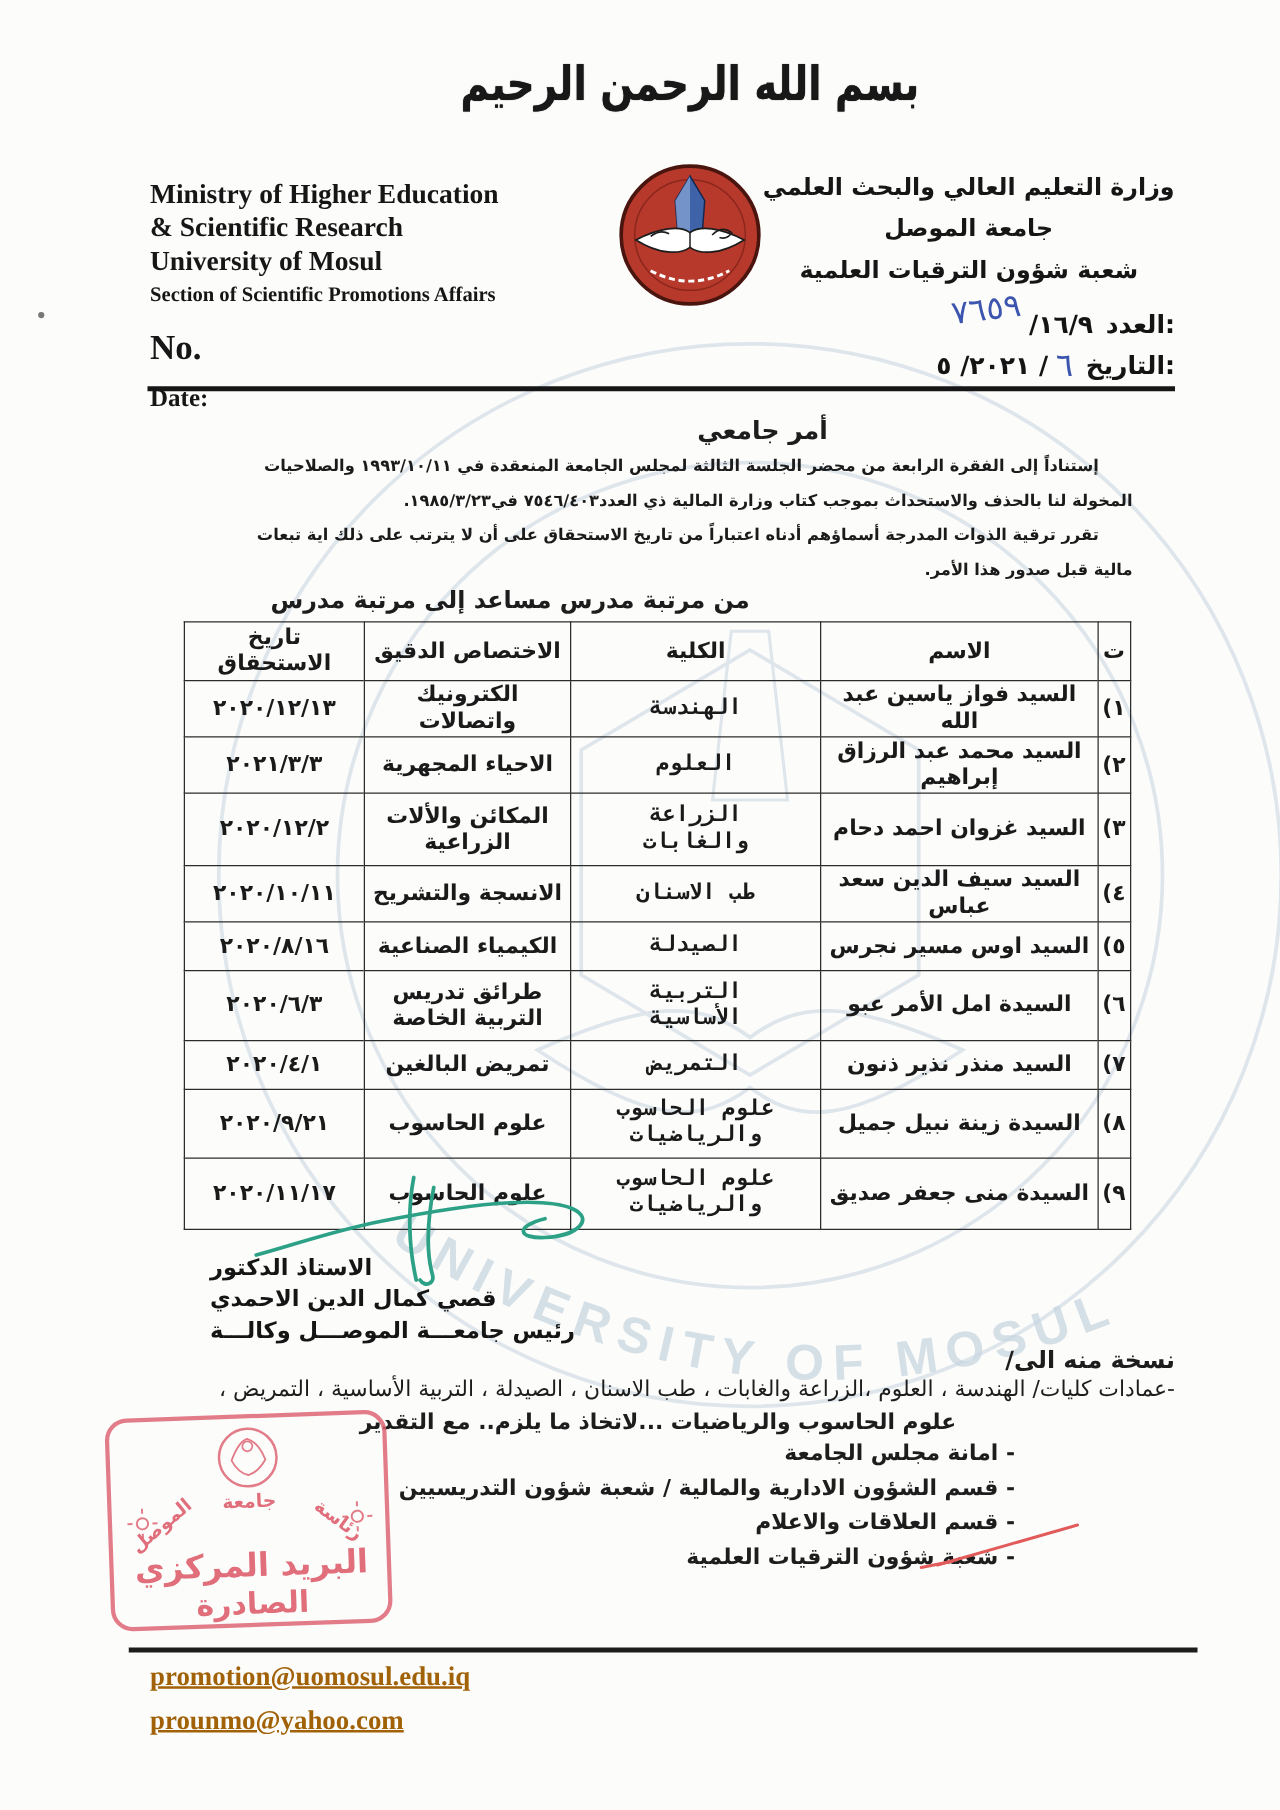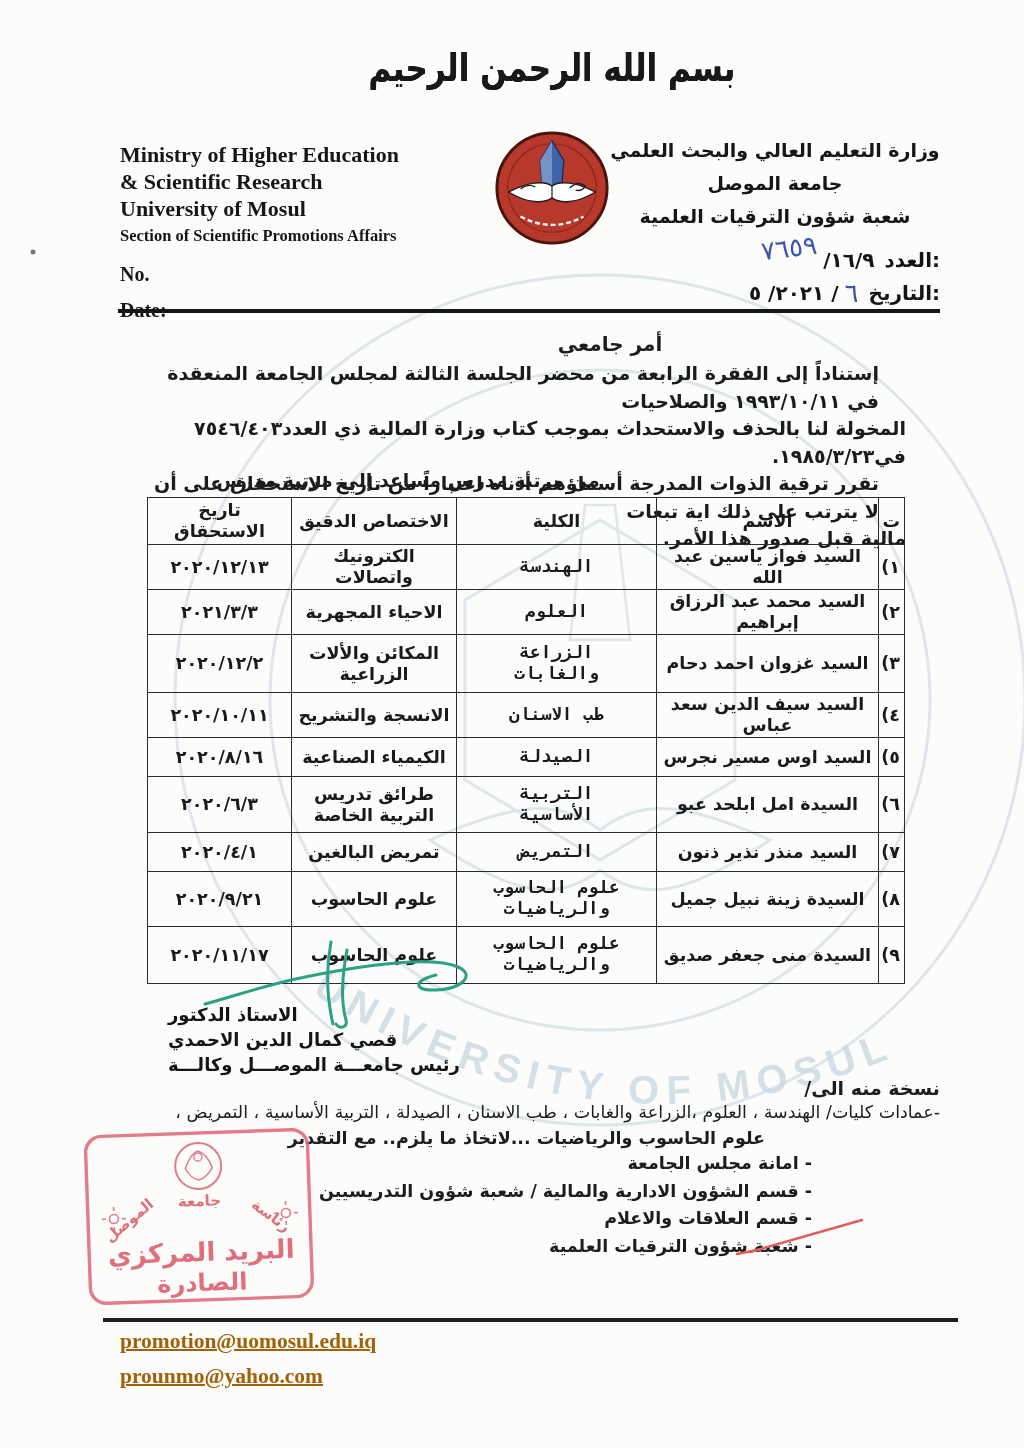--- a/index.html
+++ b/index.html
@@ -21,21 +21,21 @@
     font-size:31px; font-weight:bold; color:#181818;
     transform:scaleY(1.22); letter-spacing:1px;
     text-shadow:0 0 .6px #181818;
   }
 
   
   #eng-block { left:120px; top:141px; width:360px; z-index:2;
     font-family:"Liberation Serif", serif; font-weight:bold; color:#161616; }
   #eng-block .l1 { font-size:22px; line-height:27px; }
   #eng-block .l4 { font-size:16.5px; line-height:22px; margin-top:3px; }
-  #eng-block .no { font-size:20px; margin-top:16px; }
+  #eng-block .no { font-size:28px; margin-top:16px; }
   #eng-block .date { font-size:20px; margin-top:13px; }
 
   #logo { left:493px; top:131px; width:118px; height:118px; z-index:2; }
 
   #ar-block { top:134px; right:84px; width:330px; z-index:2;
     direction:rtl; text-align:center;
     font-size:19px; font-weight:bold; line-height:33px; color:#161616; }
 
   .ref-line { right:84px; z-index:2; display:flex; direction:ltr; align-items:baseline; gap:6px;
     font-size:20px; font-weight:bold; color:#141414; }
@@ -45,21 +45,21 @@
   #num-line .hand { transform:translateY(-10px) rotate(-7deg); letter-spacing:3px; }
   #date-line .hand { transform:translateY(2px); }
   .ref-label { margin-left:4px; }
 
   #top-rule { top:309px; left:118px; width:822px; height:4px; background:#161616; z-index:2; }
 
   
   #order-title { top:332px; left:610px; transform:translateX(-50%); z-index:2;
     font-size:20px; font-weight:bold; direction:rtl; }
   #order-body { top:360px; left:138px; width:768px; z-index:2;
-    direction:rtl; text-align:right; font-size:19px; font-weight:600;
+    direction:rtl; text-align:right; font-size:13px; font-weight:600;
     line-height:27.5px; color:#1b1b1b; }
   #order-body .indent { padding-right:27px; }
 
   #table-title { top:469px; left:408px; transform:translateX(-50%); z-index:2;
     font-size:19px; font-weight:bold; direction:rtl; white-space:nowrap; }
 
   
   #promotions-table { position:absolute; top:497px; left:147px; width:757px; z-index:2;
     direction:rtl; border-collapse:collapse; table-layout:fixed;
     font-size:17.5px; font-weight:600; color:#1a1a1a; }
@@ -230,21 +230,21 @@
         <tr>
           <td class="c-idx">٥)</td>
           <td class="c-name">السيد اوس مسير نجرس</td>
           <td class="c-college">الصيدلة</td>
           <td class="c-spec">الكيمياء الصناعية</td>
           <td class="c-date">٢٠٢٠/٨/١٦</td>
         </tr>
 
         <tr>
           <td class="c-idx">٦)</td>
-          <td class="c-name">السيدة امل ابلحد عبو</td>
+          <td class="c-name">السيدة امل الأمر عبو</td>
           <td class="c-college">التربية الأساسية</td>
           <td class="c-spec">طرائق تدريس التربية الخاصة</td>
           <td class="c-date">٢٠٢٠/٦/٣</td>
         </tr>
 
         <tr>
           <td class="c-idx">٧)</td>
           <td class="c-name">السيد منذر نذير ذنون</td>
           <td class="c-college">التمريض</td>
           <td class="c-spec">تمريض البالغين</td>

